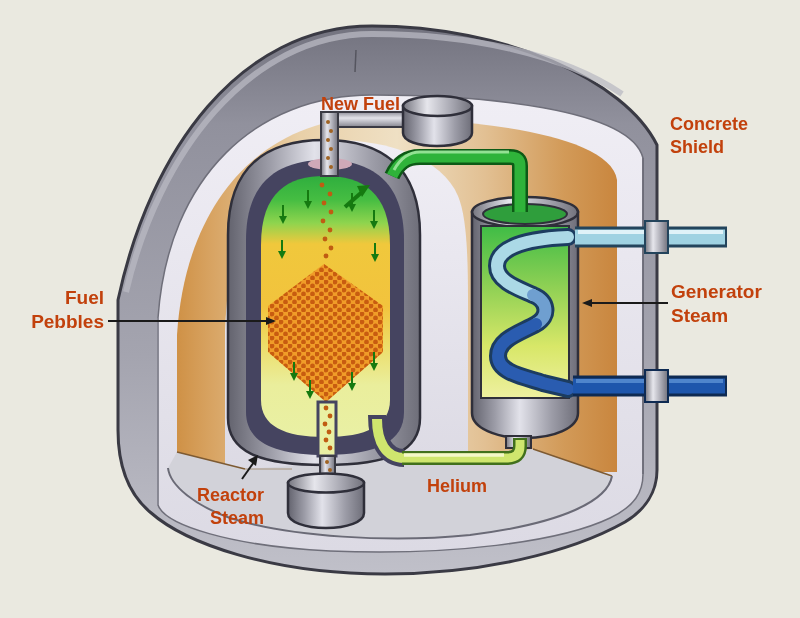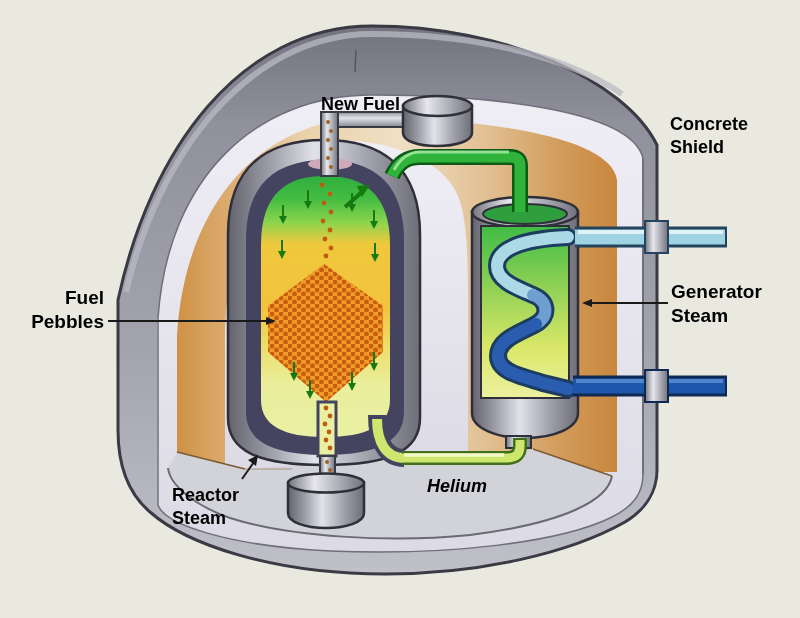--- a/index.html
+++ b/index.html
@@ -1,24 +1,24 @@
 <!DOCTYPE html>
 <html><head>
 <meta charset="utf-8">
 <style>
   html,body{margin:0;padding:0;}
   #stage{position:relative;width:800px;height:618px;background:#eae9e0;overflow:hidden;
          font-family:"Liberation Sans",sans-serif;}
   #art{position:absolute;left:0;top:0;}
-  .lbl{position:absolute;font-weight:bold;color:#000000;line-height:1.25;}
+  .lbl{position:absolute;font-weight:bold;color:#c2410c;line-height:1.25;}
   .lbl span{display:block;}
   .f18{font-size:18px;}
   .f19{font-size:19px;}
   .tr{text-align:right;}
-  .tc{text-align:left;}
+  .tc{text-align:right;}
 </style>
 </head>
 <body>
 
 <div id="stage">
 <svg id="art" width="800" height="618" viewBox="0 0 800 618">
   <defs>
     <linearGradient id="shieldV" x1="0" y1="0" x2="0" y2="1">
       <stop offset="0" stop-color="#73737f"></stop>
       <stop offset="0.18" stop-color="#91919d"></stop>
@@ -260,20 +260,20 @@
   <span>Shield</span>
 </div>
 <div class="lbl f19 tr" style="left:14px;top:286px;width:90px;">
   <span>Fuel</span>
   <span>Pebbles</span>
 </div>
 <div class="lbl f19" style="left:671px;top:280px;">
   <span>Generator</span>
   <span>Steam</span>
 </div>
-<div class="lbl f18" style="left:427px;top:475px;font-style:italic;">
+<div class="lbl f18" style="left:427px;top:475px;">
   <span>Helium</span>
 </div>
 <div class="lbl f18 tc" style="left:172px;top:484px;width:92px;">
   <span>Reactor</span>
   <span>Steam</span>
 </div>
 </div>
 
 </body></html>

